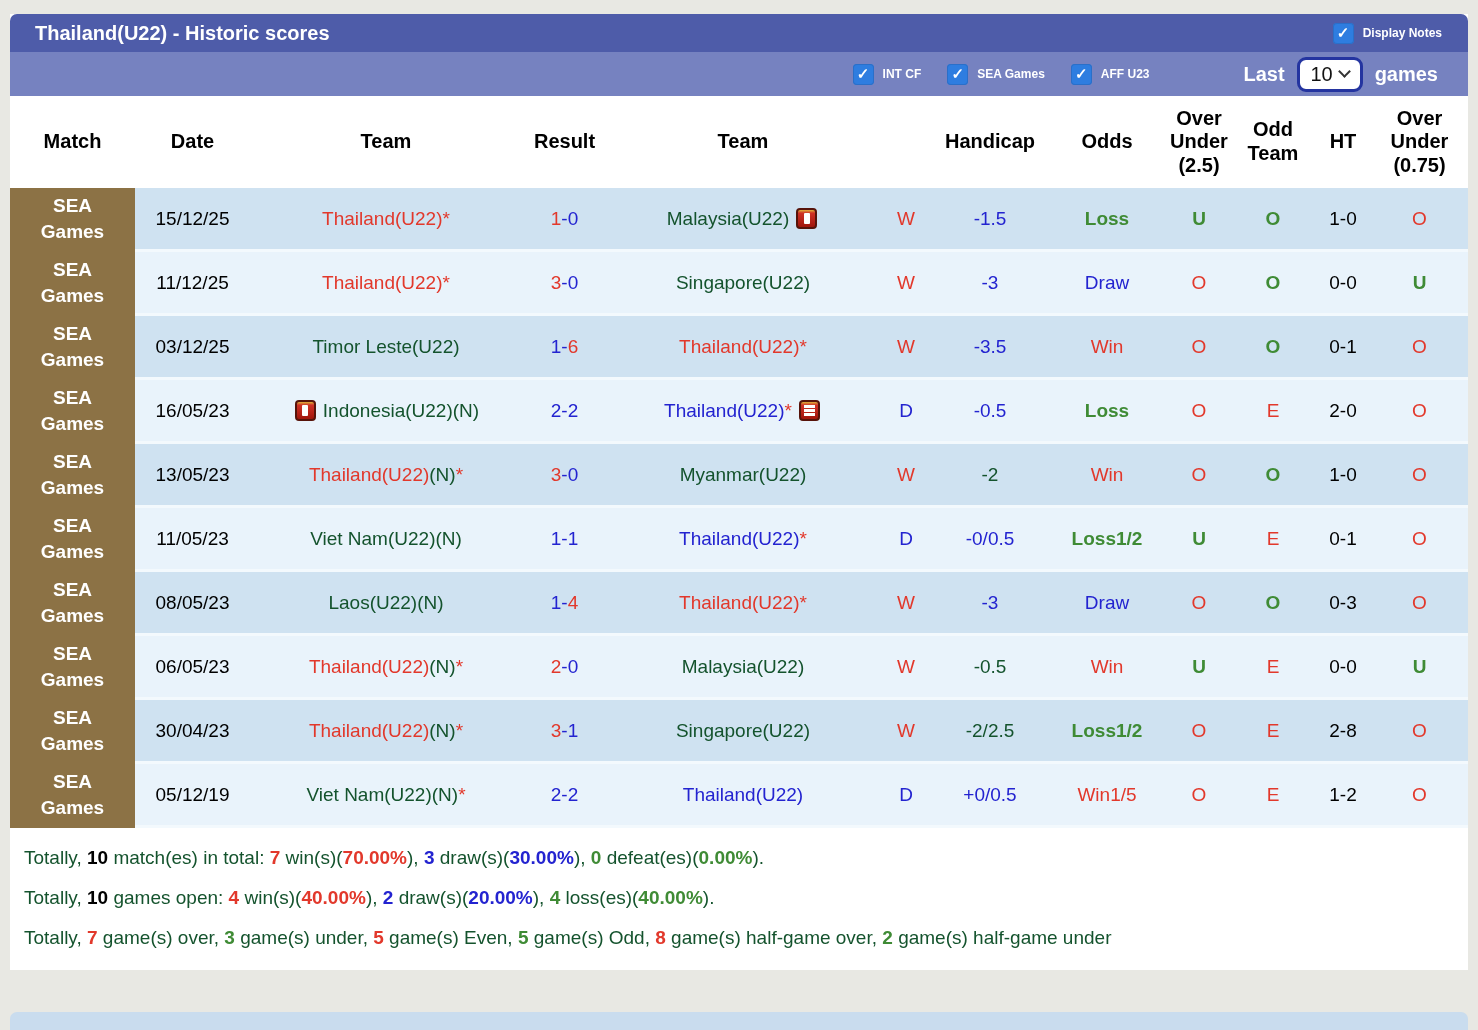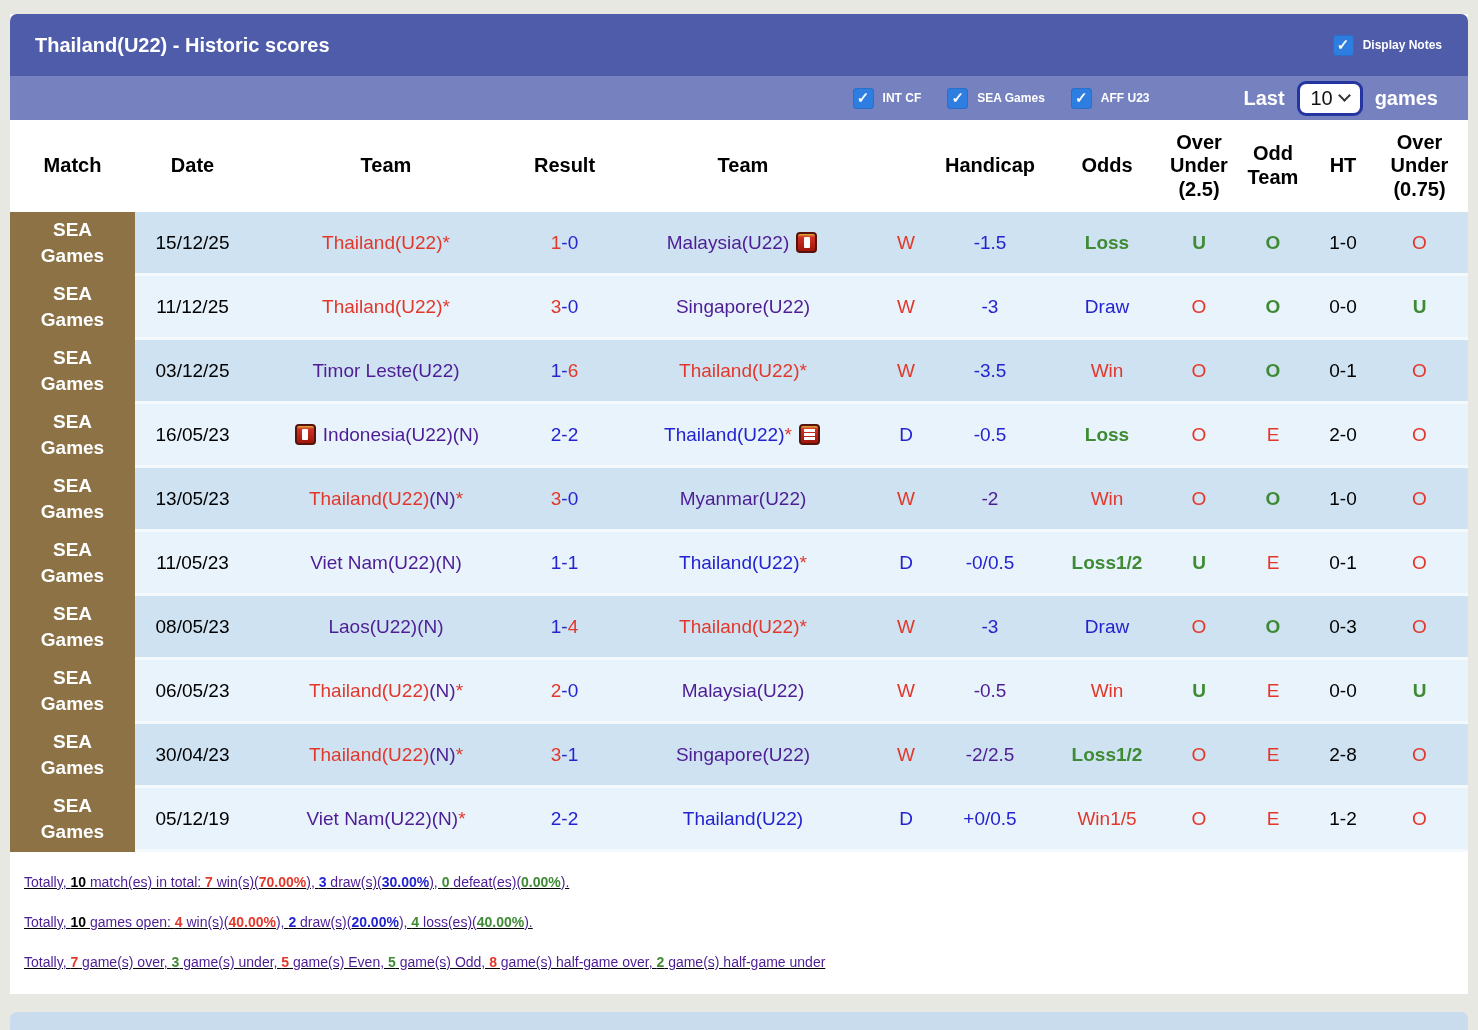--- a/index.html
+++ b/index.html
@@ -6,21 +6,21 @@
     --red:#e2382b; --blue:#2323d0; --green:#3f8b35; --black:#000;
     --rowdark:#cfe2f1; --rowlight:#e9f3fb; --rownote:#ecf4fa; --gap:#f3f9fd;
     --brown:#8c7245; --titlebar:#4e5ca9; --filterbar:#7682c0; --cb:#2e7de0;
     --pagebg:#e8e8e3; --strip:#c9dcee;
   }
   *{margin:0;padding:0;box-sizing:border-box;}
   html,body{width:1478px;height:1030px;overflow:hidden;}
   body{background:var(--pagebg);font-family:"Liberation Sans",sans-serif;color:#000;}
   .panel{position:absolute;left:10px;top:14px;width:1458px;background:#fff;}
   
-  .titlebar{height:62px;background:var(--titlebar);border-radius:7px 7px 0 0;
+  .titlebar{height:38px;background:var(--titlebar);border-radius:7px 7px 0 0;
     display:flex;align-items:center;justify-content:space-between;padding:0 26px 0 25px;}
   .title{color:#fff;font-size:20px;font-weight:700;}
   .cb-group{display:flex;align-items:center;gap:9px;}
   .cb-label{color:#fff;font-size:12px;font-weight:700;}
   .checkbox{width:21px;height:21px;background:var(--cb);border-radius:4px;color:#fff;
     display:inline-flex;align-items:center;justify-content:center;font-size:15px;font-weight:700;
     box-shadow:0 0 0 1px #2a6fc9 inset;}
   
   .filterbar{height:44px;background:var(--filterbar);display:flex;align-items:center;
     justify-content:flex-end;gap:12px;padding-right:30px;}
@@ -35,34 +35,34 @@
   table{border-collapse:separate;border-spacing:0;width:1458px;table-layout:fixed;}
   th{height:92px;background:#fff;font-size:20px;font-weight:700;text-align:center;
     vertical-align:middle;line-height:1.18;padding:0;}
   td{height:64px;text-align:center;vertical-align:middle;font-size:19px;
     border-bottom:3px solid var(--gap);padding:0 2px;}
   tr.row-dark td{background:var(--rowdark);}
   tr.row-light td{background:var(--rowlight);}
   td.league{background:var(--brown) !important;border-bottom-color:var(--brown);}
   td.league span{display:inline-block;width:76px;color:#fff;font-weight:700;font-size:19px;line-height:1.35;}
   tr.row-note td{background:var(--rownote);height:43px;font-size:19px;border-bottom:3px solid var(--gap);}
-  .s-red{color:var(--red);margin-top:40px;} .s-blue{color:var(--blue);} .s-green{color:var(--green);font-weight:bold;} .s-black{color:#4c1d95;}
+  .s-red{color:var(--red);margin-top:40px;} .s-blue{color:var(--blue);} .s-green{color:var(--green);font-weight:bold;} .s-black{color:#14532d;}
   .s-redb{color:var(--red);font-weight:700;} .s-blueb{color:var(--blue);font-weight:700;}
   .s-greenb{color:var(--green);font-weight:700;} .s-blackb{color:#000;font-weight:700;}
   
   .note-icon{display:inline-block;width:21px;height:21px;background:linear-gradient(#e0b23a,#cf3126 18%,#a3170d 95%);
     border:2px solid #56130a;border-radius:4px;vertical-align:-4px;position:relative;margin:0 2px 0 7px;}
   .note-icon.lead{margin:0 7px 0 2px;}
   .note-icon .glyph{position:absolute;inset:0;margin:auto;background:#fff;}
   .note-icon.alert .glyph{width:6px;height:11px;border-radius:1px;}
   .note-icon.memo .glyph{width:11px;height:11px;
     background:linear-gradient(#fff 0 3px,rgba(0,0,0,0) 3px 4px,#fff 4px 7px,rgba(0,0,0,0) 7px 8px,#fff 8px 11px);}
   
   .summary{padding:10px 0 12px 14px;background:#fff;}
-  .summary p{height:40px;line-height:40px;font-size:14px;white-space:nowrap;text-decoration:underline;}
+  .summary p{height:40px;line-height:40px;font-size:19px;white-space:nowrap;}
   .next-strip{position:absolute;left:10px;top:1012px;width:1458px;height:18px;
     background:var(--strip);border-radius:7px 7px 0 0;}
 </style>
 </head>
 <body>
 
 <div class="panel">
   <div class="titlebar">
     <span class="title">Thailand(U22) - Historic scores</span>
     <span class="cb-group">

